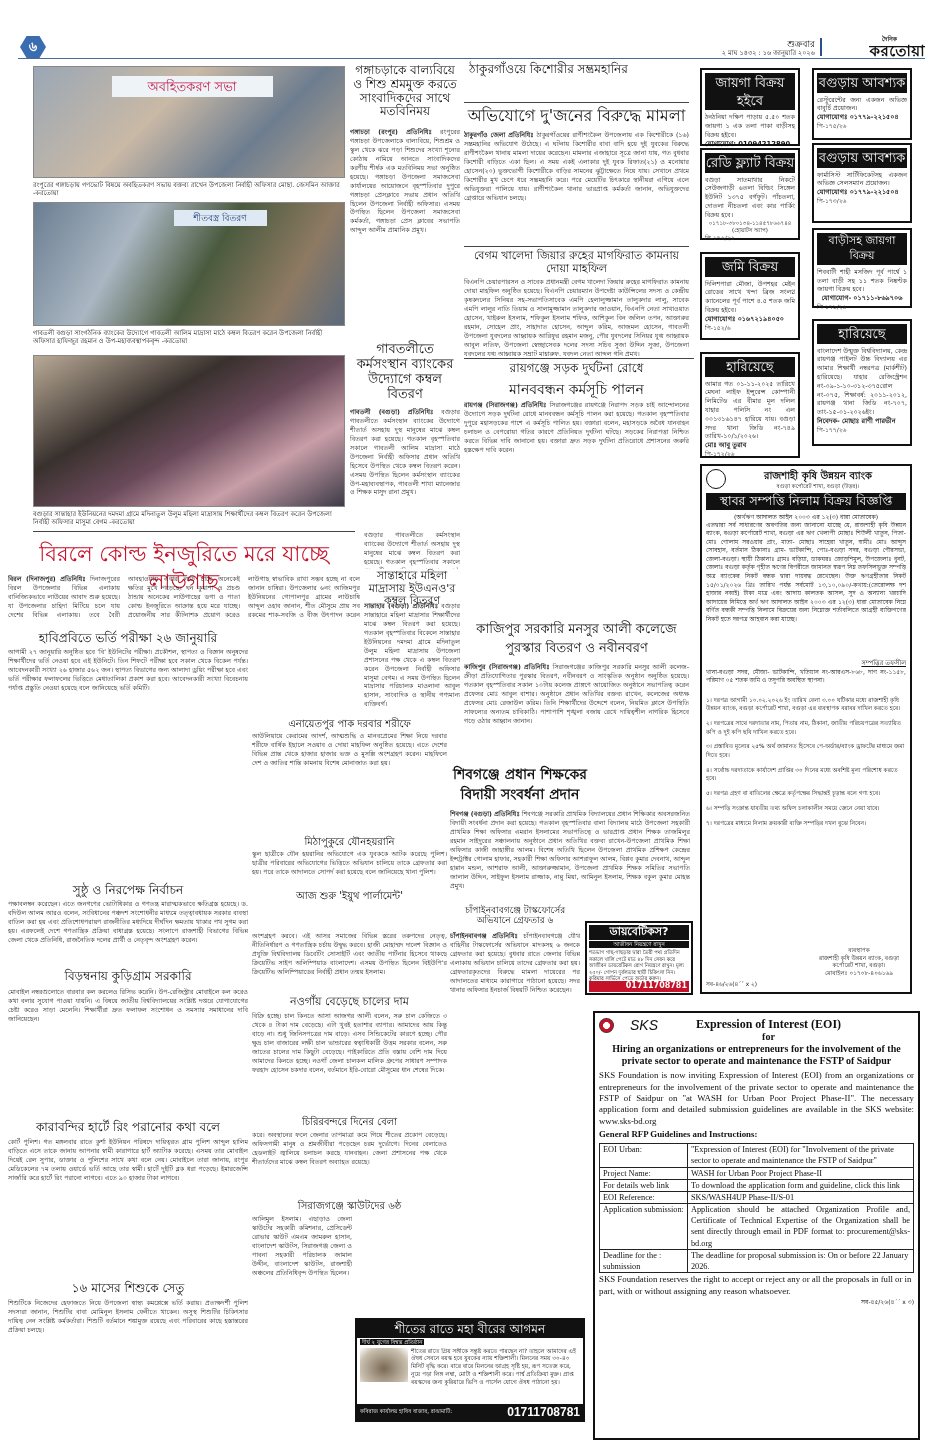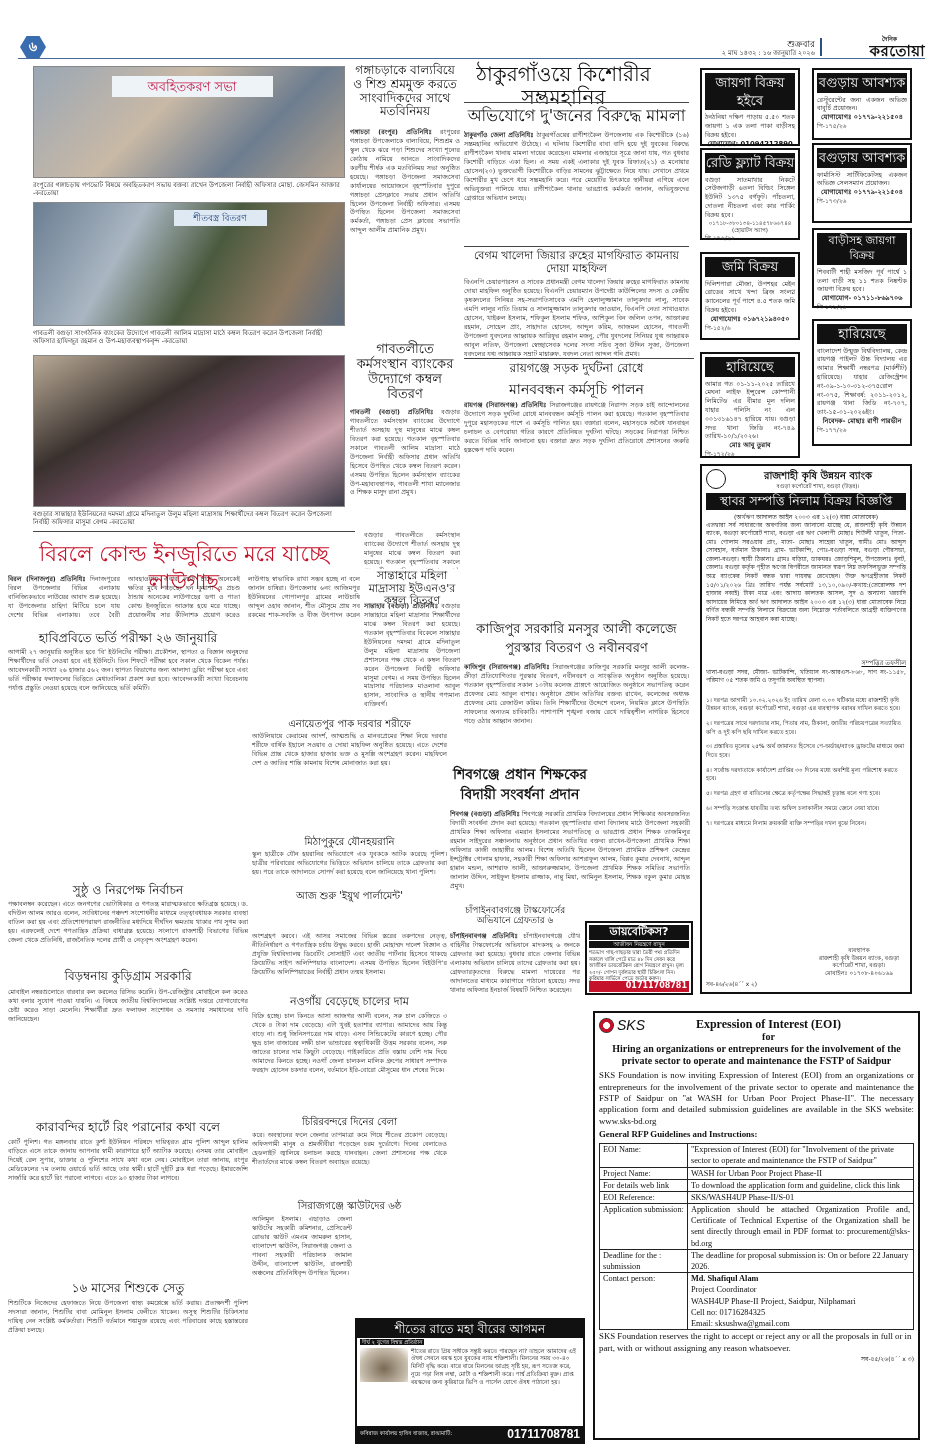--- a/index.html
+++ b/index.html
@@ -15,21 +15,21 @@
 .mast{position:absolute;right:20px;top:41px;font-size:15px;font-weight:bold;letter-spacing:0.5px}
 .photo{background:linear-gradient(135deg,#9aa7b5,#c9b9a6 40%,#6d7d8f 70%,#b3a28f);border:1px solid #888}
 .photo .banner{position:absolute;left:30%;top:8%;width:45%;background:#eef3f8;color:#c21e4c;font-size:13px;text-align:center;padding:2px}
 .caption{font-size:6.5px;line-height:1.3}
 .hl{font-weight:normal;text-align:center;color:#111;line-height:1.15}
 .body-text{font-size:6.3px;line-height:1.42;text-align:justify;color:#222;overflow:hidden}
 .rule{background:#444;height:1px}
 .ad{border:2px solid #111;background:#fff;padding:3px}
 .ad .t{background:#111;color:#fff;text-align:center;font-size:13px;padding:1px 0;margin-bottom:3px}
 .ad .b{font-size:6.3px;line-height:1.4;text-align:justify}
-.ad .c{font-size:6.5px;text-align:center;font-weight:bold}
+.ad .c{font-size:6.5px;text-align:left;font-weight:bold}
 .ad .n{font-size:6px;color:#333}
 .red{color:#c4122a}
 table.eoi{border-collapse:collapse;width:100%;font-family:"Liberation Serif",serif;font-size:8.3px}
 table.eoi td{border:1px solid #222;padding:0 3px;vertical-align:top;line-height:1.35}
 .serif{font-family:"Liberation Serif",serif}
 </style>
 </head>
 <body>
 
 <div class="abs hdr">
@@ -58,21 +58,21 @@
 <div class="abs caption" style="left:33px;top:510px;width:312px"><span>বগুড়ার সান্তাহার ইউনিয়নের দমদমা গ্রামে মদিনাতুল উলুম মহিলা মাদ্রাসায় শিক্ষার্থীদের কম্বল বিতরণ করেন উপজেলা নির্বাহী অফিসার মাসুমা বেগম</span> <span>-করতোয়া</span></div>
 
 <div class="abs rule" style="left:33px;top:531px;width:322px"></div>
 
 <div class="abs hl" style="left:350px;top:64px;width:110px;font-size:12px">গঙ্গাচড়াকে বাল্যবিয়ে ও শিশু শ্রমমুক্ত করতে সাংবাদিকদের সাথে মতবিনিময়</div>
 <div class="abs body-text" style="left:350px;top:128px;width:110px;height:200px"><b>গঙ্গাচড়া (রংপুর) প্রতিনিধিঃ</b> <span>রংপুরের গঙ্গাচড়া উপজেলাকে বাল্যবিয়ে, শিশুশ্রম ও স্কুল থেকে ঝরে পড়া শিশুদের সংখ্যা শূন্যের কোঠায় নামিয়ে আনতে সাংবাদিকদের করণীয় শীর্ষক এক মতবিনিময় সভা অনুষ্ঠিত হয়েছে। গঙ্গাচড়া উপজেলা সমাজসেবা কার্যালয়ের আয়োজনে বৃহস্পতিবার দুপুরে গঙ্গাচড়া প্রেসক্লাবে সভায় প্রধান অতিথি ছিলেন উপজেলা নির্বাহী অফিসার। এসময় উপস্থিত ছিলেন উপজেলা সমাজসেবা কর্মকর্তা, গঙ্গাচড়া প্রেস ক্লাবের সভাপতি আব্দুল আলীম প্রামানিক প্রমুখ।</span></div>
 
 <div class="abs hl" style="left:350px;top:342px;width:110px;font-size:13px">গাবতলীতে কর্মসংস্থান ব্যাংকের উদ্যোগে কম্বল বিতরণ</div>
 <div class="abs body-text" style="left:350px;top:408px;width:110px;height:122px"><b>গাবতলী (বগুড়া) প্রতিনিধিঃ</b> <span>বগুড়ার গাবতলীতে কর্মসংস্থান ব্যাংকের উদ্যোগে শীতার্ত অসহায় দুস্থ মানুষের মাঝে কম্বল বিতরণ করা হয়েছে। গতকাল বৃহস্পতিবার সকালে গাবতলী আলিম মাদ্রাসা মাঠে উপজেলা নির্বাহী অফিসার প্রধান অতিথি হিসেবে উপস্থিত থেকে কম্বল বিতরণ করেন। এসময় উপস্থিত ছিলেন কর্মসংস্থান ব্যাংকের উপ-মহাব্যবস্থাপক, গাবতলী শাখা ম্যানেজার ও শিক্ষক মাসুদ রানা প্রমুখ।</span></div>
 
-<div class="abs hl" style="left:451px;top:63px;width:225px;font-size:20px">ঠাকুরগাঁওয়ে কিশোরীর সম্ভ্রমহানির</div>
+<div class="abs hl" style="left:436px;top:63px;width:225px;font-size:12px">ঠাকুরগাঁওয়ে কিশোরীর সম্ভ্রমহানির</div>
 <div class="abs rule" style="left:464px;top:102px;width:225px"></div>
 <div class="abs hl" style="left:464px;top:107px;width:225px;font-size:16px">অভিযোগে দু'জনের বিরুদ্ধে মামলা</div>
 <div class="abs body-text" style="left:464px;top:131px;width:225px;height:110px"><b>ঠাকুরগাঁও জেলা প্রতিনিধিঃ</b> <span>ঠাকুরগাঁওয়ের রাণীশংকৈল উপজেলায় এক কিশোরীকে (১৬) সম্ভ্রমহানির অভিযোগ উঠেছে। এ ঘটনায় কিশোরীর বাবা বাদি হয়ে দুই যুবকের বিরুদ্ধে রাণীশংকৈল থানায় মামলা দায়ের করেছেন। মামলার এজাহারে সূত্রে জানা যায়, গত বুধবার কিশোরী বাড়িতে একা ছিল। এ সময় একই এলাকার দুই যুবক রিফাত(২১) ও মনোয়ার হোসেন(২০) ভুক্তভোগী কিশোরীকে বাড়ির সামনের ঝুট্টাক্ষেতে নিয়ে যায়। সেখানে প্রথমে কিশোরীর মুখ চেপে ধরে সম্ভ্রমহানি করে। পরে মেয়েটির চিৎকারে স্থানীয়রা এগিয়ে এলে অভিযুক্তরা পালিয়ে যায়। রাণীশংকৈল থানার ভারপ্রাপ্ত কর্মকর্তা জানান, অভিযুক্তদের গ্রেপ্তারে অভিযান চলছে।</span></div>
 
 <div class="abs hl" style="left:464px;top:246px;width:225px;font-size:11px;border-top:1px solid #444;padding-top:3px">বেগম খালেদা জিয়ার রুহের মাগফিরাত কামনায় দোয়া মাহফিল</div>
 <div class="abs body-text" style="left:464px;top:278px;width:225px;height:78px">বিএনপি চেয়ারপারসন ও সাবেক প্রধানমন্ত্রী বেগম খালেদা জিয়ার রুহের মাগফিরাত কামনায় দোয়া মাহফিল অনুষ্ঠিত হয়েছে। বিএনপি চেয়ারম্যান উপদেষ্টা কাউন্সিলের সদস্য ও কেন্দ্রীয় কৃষকদলের সিনিয়র সহ-সভাপতিসাবেক এমপি হেলালুজ্জামান তালুকদার লালু, সাবেক এমপি লালুর নাতি তিয়াম ও সালামুজ্জামান তালুকদার জাওয়ান, বিএনপি নেতা সাখাওয়াত হোসেন, খাইরুল ইসলাম, শফিকুল ইসলাম শফিক, আশিকুল বিন জলিল তপন, আক্তারুর রহমান, সোহেল প্রাং, সাহাদাত হোসেন, আব্দুল করিম, আজমল হোসেন, গাবতলী উপজেলা যুবদলের আহ্বায়ক আরিফুর রহমান মজনু, পৌর যুবদলের সিনিয়র যুগ্ম আহ্বায়ক আবুল লতিফ, উপজেলা স্বেচ্ছাসেবক দলের সদস্য সচিব সুজা উদ্দিন সুজা, উপজেলা যুবদলের যুগ্ম আহ্বায়ক সম্রাট মাহারুফ, যুবদল নেতা আব্দুল গনি প্রমুখ।</div>
 
 <div class="abs rule" style="left:464px;top:358px;width:230px"></div>
 <div class="abs hl" style="left:464px;top:362px;width:225px;font-size:12px">রায়গঞ্জে সড়ক দুর্ঘটনা রোধে</div>
 <div class="abs hl" style="left:464px;top:381px;width:225px;font-size:14px">মানববন্ধন কর্মসূচি পালন</div>
@@ -130,21 +130,21 @@
 
 <div class="abs hl" style="left:252px;top:996px;width:195px;font-size:11px">নওগাঁয় বেড়েছে চালের দাম</div>
 <div class="abs body-text" style="left:252px;top:1012px;width:195px;height:100px">বিক্রি হচ্ছে। চাল কিনতে আসা আজগর আলী বলেন, সরু চাল কেজিতে ৩ থেকে ৪ টাকা দাম বেড়েছে। এটা খুবই হতাশার ব্যাপার। আমাদের আয় কিন্তু বাড়ে না। শুধু জিনিসপত্রের দাম বাড়ে। এসব সিন্ডিকেটের কারণে হচ্ছে। পৌর ক্ষুদ্র চাল বাজারের লক্ষী চাল ভান্ডারের স্বত্বাধিকারী উত্তম সরকার বলেন, সরু জাতের চালের দাম কিছুটা বেড়েছে। পাইকারিতে প্রতি বস্তায় বেশি দাম দিয়ে আমাদের কিনতে হচ্ছে। নওগাঁ জেলা চালকল মালিক গ্রুপের সাধারণ সম্পাদক ফরহাদ হোসেন চকদার বলেন, বর্তমানে ইরি-বোরো মৌসুমের ধান শেষের দিকে।</div>
 
 <div class="abs hl" style="left:252px;top:1116px;width:195px;font-size:10px">চিরিরবন্দরে দিনের বেলা</div>
 <div class="abs body-text" style="left:252px;top:1131px;width:195px;height:66px">করে। অবস্থানের ফলে জেলার তাপমাত্রা কমে গিয়ে শীতের প্রকোপ বেড়েছে। অফিসগামী মানুষ ও শ্রমজীবীরা পড়েছেন চরম দুর্ভোগে। দিনের বেলাতেও হেডলাইট জ্বালিয়ে চলাচল করছে যানবাহন। জেলা প্রশাসনের পক্ষ থেকে শীতার্তদের মাঝে কম্বল বিতরণ অব্যাহত রয়েছে।</div>
 
 <div class="abs hl" style="left:252px;top:1200px;width:195px;font-size:10px">সিরাজগঞ্জে স্কাউটদের ৬ষ্ঠ</div>
 <div class="abs body-text" style="left:252px;top:1215px;width:100px;height:230px">আলিমুল ইসলাম। এছাড়াও জেলা স্কাউটের সহকারী কমিশনার, প্রেসিডেন্ট রোভার স্কাউট এমএম জামরুল হাসান, বাংলাদেশ স্কাউটস, সিরাজগঞ্জ জেলা ও পাবনা সহকারী পরিচালক জামাল উদ্দীন, বাংলাদেশ স্কাউটস, রাজশাহী অঞ্চলের প্রতিনিধিবৃন্দ উপস্থিত ছিলেন।</div>
 
-<div class="abs" style="left:355px;top:1318px;width:230px;height:126px;border:2px solid #111">
+<div class="abs" style="left:355px;top:1318px;width:230px;height:104px;border:2px solid #111">
   <div style="background:#111;color:#fff;text-align:center;font-size:12px;padding:1px">শীতের রাতে মহা বীরের আগমন</div>
   <div style="font-size:5.5px;padding:1px 3px"><span style="background:#111;color:#fff;padding:0 2px">দীর্ঘ ২ যুগের বিশ্বস্ত প্রতিষ্ঠান</span></div>
   <div style="display:flex;padding:0 3px">
     <div style="width:48px;height:34px;background:radial-gradient(ellipse at 50% 60%,#7a6a55,#c9bfae 70%,#fff);flex:none"></div>
     <div style="font-size:5.8px;line-height:1.35;padding-left:3px;height:72px;overflow:hidden">শীতের রাতে প্রিয় সঙ্গীকে সন্তুষ্ট করতে পারছেন না? তাহলে আমাদের এই ঔষধ সেবনে বয়স্ক হবে যুবকের ন্যায় শক্তিশালী। মিলনের সময় ৩০-৪০ মিনিট বৃদ্ধি করে। বারে বারে মিলনের আগ্রহ সৃষ্টি হয়, রূপ সতেজ করে, নুয়ে পড়া লিঙ্গ লম্বা, মোটা ও শক্তিশালী করে। পার্শ্ব প্রতিক্রিয়া মুক্ত। প্রাপ্ত বয়স্কদের জন্য কুরিয়ারে ভিপি ও পার্সেল যোগে ঔষধ পাঠানো হয়।</div>
   </div>
   <div style="position:absolute;left:0;right:0;bottom:0;background:#111;color:#fff;display:flex;justify-content:space-between;align-items:center;padding:0 3px">
     <span style="font-size:5.5px">কবিরাজ কার্যালয় হাবিব বাজার, রাঙামাটি:</span>
     <span style="font-size:12px;font-weight:bold;font-family:'Liberation Sans',sans-serif">01711708781</span>
   </div>
@@ -224,36 +224,36 @@
   <div style="position:absolute;right:6px;bottom:14px;text-align:center;font-size:5.8px;width:90px">
     <div>ব্যবস্থাপক</div>
     <div>রাজশাহী কৃষি উন্নয়ন ব্যাংক, বগুড়া কর্পোরেট শাখা, বগুড়া।</div>
     <div>মোবাইলঃ ০১৭০৮-৪০৬১৬৯</div>
   </div>
   <div style="position:absolute;left:4px;bottom:3px;font-size:5.8px">সব-৪৬/২৬(৪´´ x ২)</div>
 </div>
 
 <div class="abs serif" style="left:593px;top:1011px;width:327px;height:429px;border:2px solid #111;padding:3px 4px">
   <div style="display:flex;align-items:flex-start">
-    <div style="display:flex;align-items:center;gap:3px;width:60px">
+    <div style="display:flex;align-items:center;gap:16px;width:60px">
       <div style="width:15px;height:15px;border-radius:50%;background:radial-gradient(circle,#fff 30%,#c4122a 35%,#c4122a 60%,#333 65%)"></div>
       <span style="font-family:'Liberation Sans',sans-serif;font-size:14px;font-style:italic">SKS</span>
     </div>
     <div style="flex:1;text-align:center;padding-right:36px">
       <div style="font-size:12px;font-weight:bold">Expression of Interest (EOI)</div>
       <div style="font-size:10px;font-weight:bold;line-height:1">for</div>
     </div>
   </div>
   <div style="font-size:10px;font-weight:bold;text-align:center;line-height:1.2;margin-top:1px">Hiring an organizations or entrepreneurs for the involvement of the private sector to operate and maintenance the FSTP of Saidpur</div>
   <div style="font-size:8.8px;text-align:justify;line-height:1.3;margin-top:3px">SKS Foundation is now inviting Expression of Interest (EOI) from an organizations or entrepreneurs for the involvement of the private sector to operate and maintenance the FSTP of Saidpur on "at WASH for Urban Poor Project Phase-II". The necessary application form and detailed submission guidelines are available in the SKS website: www.sks-bd.org</div>
   <div style="font-size:8.8px;font-weight:bold;margin:2px 0">General RFP Guidelines and Instructions:</div>
   <table class="eoi">
     <tbody>
         <tr>
-          <td style="width:28%">EOI Name:</td>
+          <td style="width:28%">EOI Urban:</td>
           <td>"Expression of Interest (EOI) for "Involvement of the private sector to operate and maintenance the FSTP of Saidpur"</td>
         </tr>
     <tr>
           <td>Project Name:</td>
           <td>WASH for Urban Poor Project Phase-II</td>
         </tr>
     <tr>
           <td>For details web link</td>
           <td>To download the application form and guideline, click this link</td>
         </tr>
@@ -261,28 +261,18 @@
           <td>EOI Reference:</td>
           <td>SKS/WASH4UP Phase-II/S-01</td>
         </tr>
     <tr>
           <td>Application submission:</td>
           <td style="text-align:justify">Application should be attached Organization Profile and, Certificate of Technical Expertise of the Organization shall be sent directly through email in PDF format to: procurement@sks-bd.org</td>
         </tr>
     <tr>
           <td>Deadline for the : submission</td>
           <td>The deadline for proposal submission is: On or before 22 January 2026.</td>
-        </tr>
-    <tr>
-          <td>Contact person:</td>
-      <td>
-        <div style="font-weight:bold">Md. Shafiqul Alam</div>
-        <div>Project Coordinator</div>
-        <div>WASH4UP Phase-II Project, Saidpur, Nilphamari</div>
-        <div>Cell no: 01716284325</div>
-        <div>Email: sksushwa@gmail.com</div>
-      </td>
         </tr>
   </tbody>
     </table>
   <div style="font-size:8.8px;line-height:1.35;margin-top:1px">SKS Foundation reserves the right to accept or reject any or all the proposals in full or in part, with or without assigning any reason whatsoever.</div>
   <div style="font-size:6px;text-align:right;font-family:'DejaVu Sans',sans-serif">সব-৪৫/২৬(৪´´ x ৩)</div>
 </div>
 
 </body></html>

